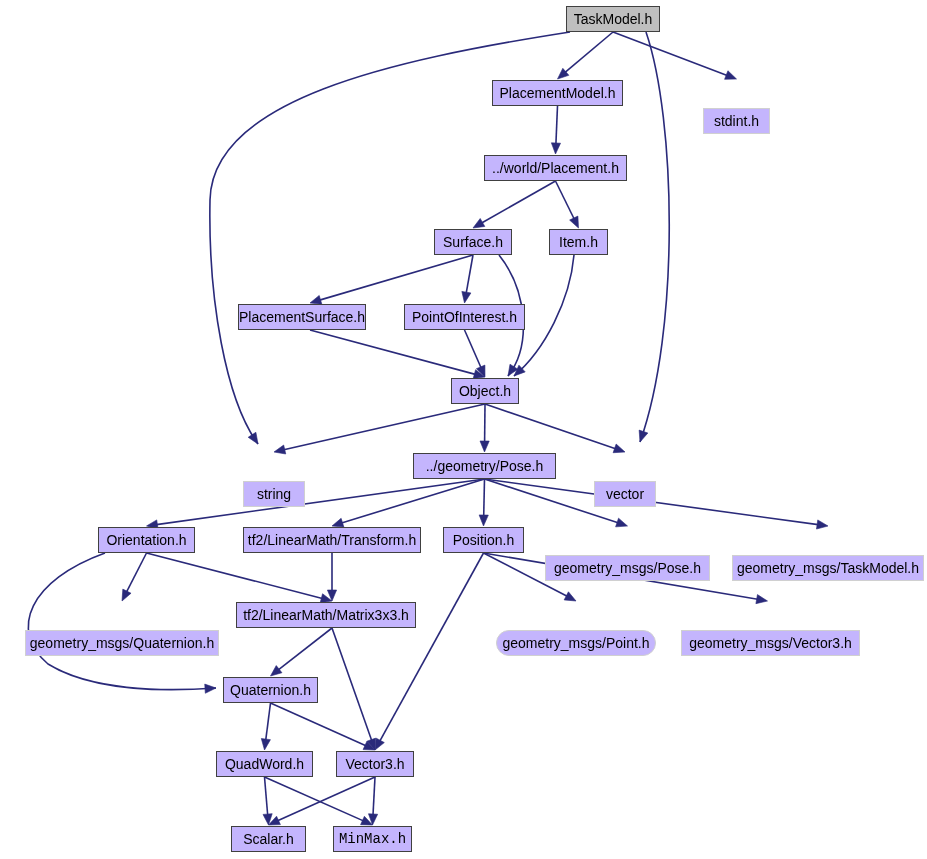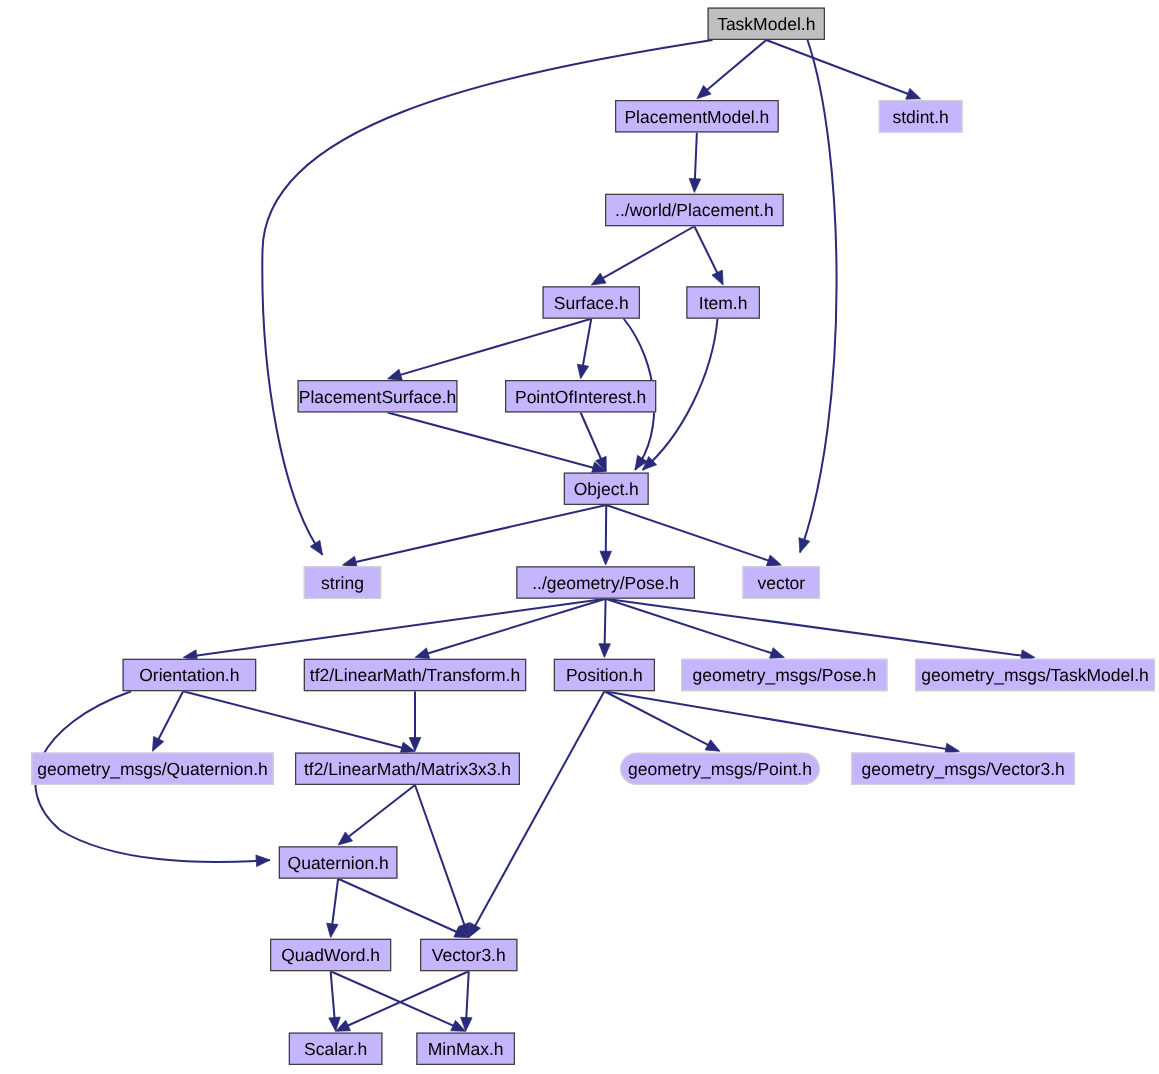--- a/index.html
+++ b/index.html
@@ -44,20 +44,21 @@
     font-size: 14px;
     line-height: 1;
     letter-spacing: 0px;
     height: 26px;
   }
   .node-normal {
     border: 1.4px solid #404040;
   }
   .node-external {
     border: 1.4px solid #d0d0d0;
+    margin-top: 28px;
   }
   .node-root {
     border: 1.4px solid #404040;
     background: #bfbfbf;
   }
   .node-label {
     padding: 0 8px;
     pointer-events: none;
   }
 </style>
@@ -171,21 +172,21 @@
       </div>
       <div class="node-box node-external" style="left: 243px; top: 453px; width: 62px;">
         <span class="node-label">string</span>
       </div>
       <div class="node-box node-normal" style="left: 413px; top: 453px; width: 143px;">
         <span class="node-label">../geometry/Pose.h</span>
       </div>
       <div class="node-box node-external" style="left: 594px; top: 453px; width: 62px;">
         <span class="node-label">vector</span>
       </div>
-      <div class="node-box node-normal" style="left: 98px; top: 527px; width: 107px;">
+      <div class="node-box node-normal" style="left: 98px; top: 527px; width: 97px;">
         <span class="node-label">Orientation.h</span>
       </div>
       <div class="node-box node-normal" style="left: 243px; top: 527px; width: 178px;">
         <span class="node-label">tf2/LinearMath/Transform.h</span>
       </div>
       <div class="node-box node-normal" style="left: 443px; top: 527px; width: 81px;">
         <span class="node-label">Position.h</span>
       </div>
       <div class="node-box node-external" style="left: 545px; top: 527px; width: 165px;">
         <span class="node-label">geometry_msgs/Pose.h</span>
@@ -210,18 +211,18 @@
       </div>
       <div class="node-box node-normal" style="left: 216px; top: 751px; width: 97px;">
         <span class="node-label">QuadWord.h</span>
       </div>
       <div class="node-box node-normal" style="left: 336px; top: 751px; width: 78px;">
         <span class="node-label">Vector3.h</span>
       </div>
       <div class="node-box node-normal" style="left: 231px; top: 826px; width: 75px;">
         <span class="node-label">Scalar.h</span>
       </div>
-      <div class="node-box node-normal" style="left: 333px; top: 826px; width: 79px;">
+      <div class="node-box node-normal" style="left: 333px; top: 826px; width: 79px; font-family: Liberation Mono, monospace;">
         <span class="node-label">MinMax.h</span>
       </div>
     </div>
 
 </div>
 
 </body></html>

